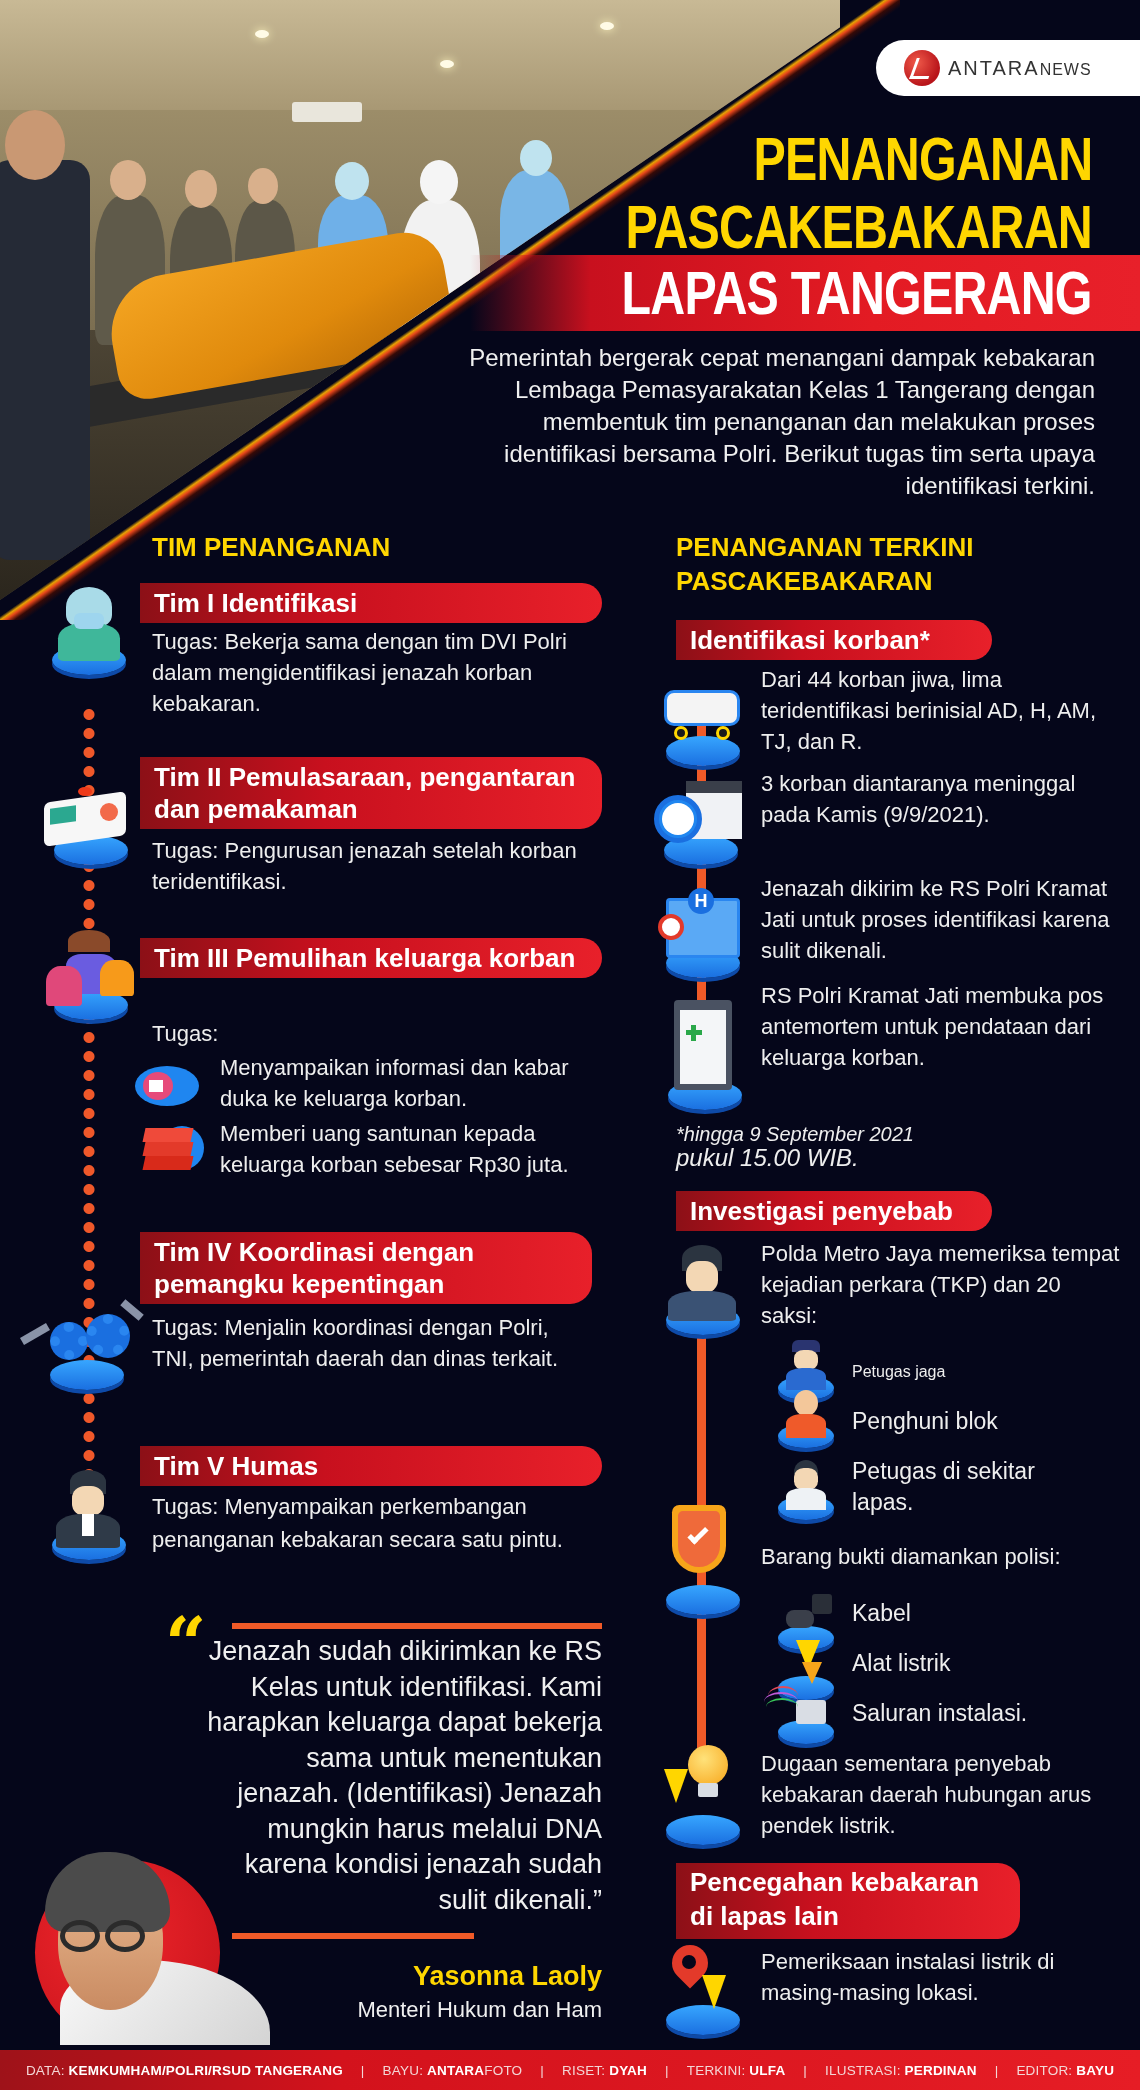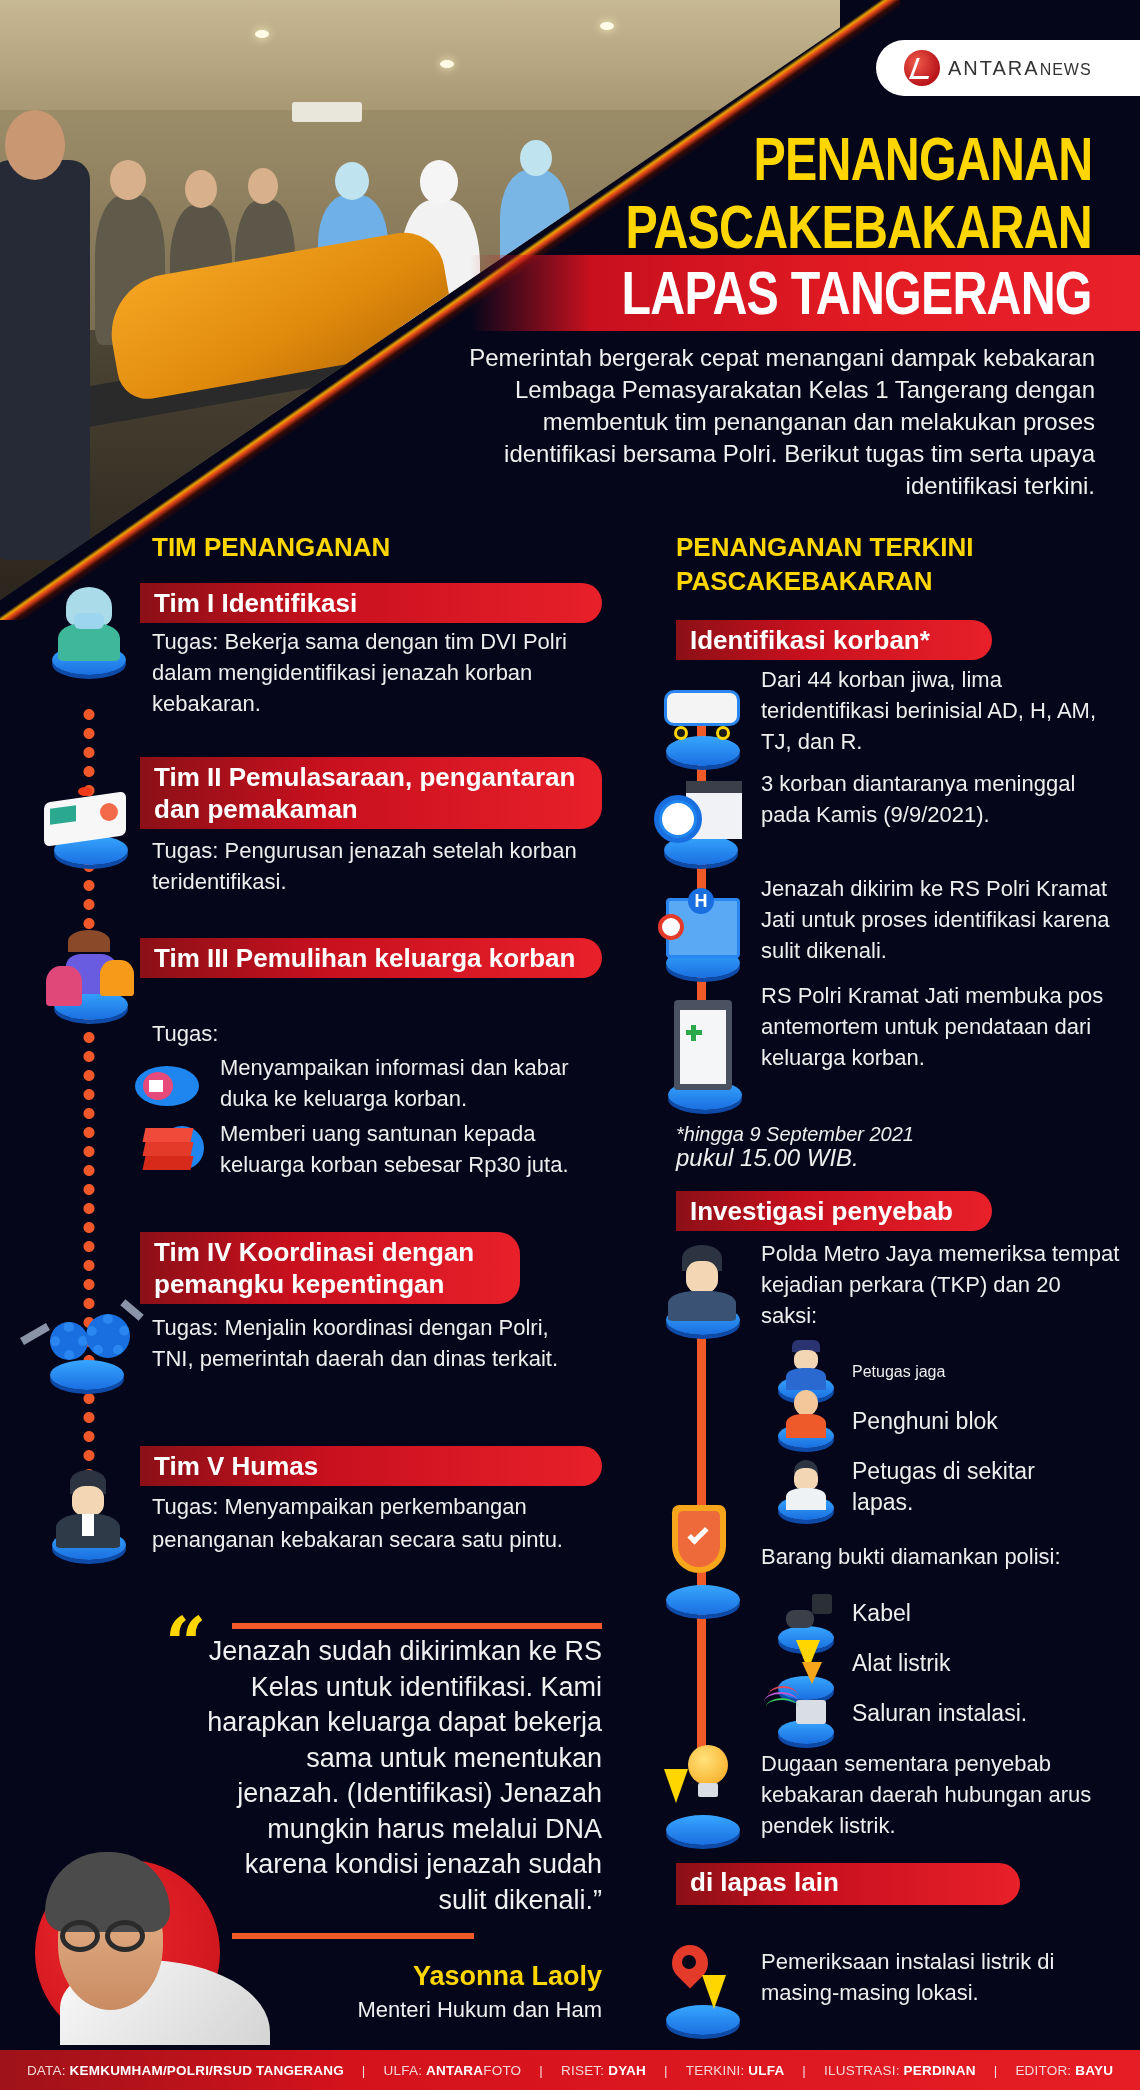--- a/index.html
+++ b/index.html
@@ -206,21 +206,21 @@
 </div>
 <div class="body-txt" style="left:220px;top:1118px;width:390px">Memberi uang santunan kepada keluarga korban sebesar Rp30 juta.</div>
 
 <div class="icon-wrap" style="left:20px;top:1300px;width:120px">
   <div class="disc" style="left:30px"></div>
   <div style="position:absolute;left:30px;top:22px;width:38px;height:38px;border-radius:50%;border:10px dotted #2a86f0;background:#1a6fe0"></div>
   <div style="position:absolute;left:66px;top:14px;width:44px;height:44px;border-radius:50%;border:10px dotted #2a86f0;background:#1a6fe0"></div>
   <div style="position:absolute;left:0;top:30px;width:30px;height:8px;background:#8a93a8;transform:rotate(-30deg)"></div>
   <div style="position:absolute;left:100px;top:6px;width:24px;height:8px;background:#8a93a8;transform:rotate(40deg)"></div>
 </div>
-<div class="ribbon" style="left:140px;top:1232px;width:380px">Tim IV Koordinasi dengan pemangku kepentingan</div>
+<div class="ribbon" style="left:140px;top:1232px;width:452px">Tim IV Koordinasi dengan pemangku kepentingan</div>
 <div class="body-txt" style="left:152px;top:1312px;width:440px">Tugas: Menjalin koordinasi dengan Polri, TNI, pemerintah daerah dan dinas terkait.</div>
 
 <div class="icon-wrap" style="left:44px;top:1470px">
   <div class="disc"></div>
   <div style="position:absolute;left:26px;top:0;width:36px;height:24px;border-radius:50% 50% 0 0;background:#2b3440"></div>
   <div style="position:absolute;left:28px;top:16px;width:32px;height:30px;border-radius:40%;background:#f3d7b4"></div>
   <div style="position:absolute;left:12px;top:44px;width:64px;height:34px;border-radius:40% 40% 8% 8%;background:#2f3a48"></div>
   <div style="position:absolute;left:38px;top:44px;width:12px;height:22px;background:#fff"></div>
 </div>
 <div class="ribbon" style="left:140px;top:1446px;width:462px">Tim V Humas</div>
@@ -353,35 +353,36 @@
 
 <div class="icon-wrap" style="left:658px;top:1745px;height:100px">
   <div class="disc"></div>
   <div style="position:absolute;left:30px;top:0;width:40px;height:40px;border-radius:50%;background:radial-gradient(circle at 40% 35%,#ffe27a,#f7a51a)"></div>
   <div style="position:absolute;left:40px;top:38px;width:20px;height:14px;background:#d9dde4;border-radius:2px"></div>
   <div style="position:absolute;left:6px;top:24px;width:0;height:0;border-left:12px solid transparent;border-right:12px solid transparent;border-top:34px solid #ffd600"></div>
 </div>
 <div class="body-txt" style="left:761px;top:1748px;width:350px">Dugaan sementara penyebab kebakaran daerah hubungan arus pendek listrik.</div>
 
 <div class="ribbon" style="left:676px;top:1863px;width:344px;line-height:34px;padding-top:2px;padding-bottom:6px">
+  <div>Pencegahan kebakaran</div>
   <div>di lapas lain</div>
 </div>
 
 <div class="icon-wrap" style="left:658px;top:1945px">
   <div class="disc"></div>
   <div style="position:absolute;left:14px;top:0;width:36px;height:36px;border-radius:50% 50% 50% 0;transform:rotate(-45deg);background:#e33a2a"></div>
   <div style="position:absolute;left:24px;top:10px;width:14px;height:14px;border-radius:50%;background:#05061a;transform:none"></div>
   <div style="position:absolute;left:44px;top:30px;width:0;height:0;border-left:12px solid transparent;border-right:12px solid transparent;border-top:34px solid #ffd600"></div>
 </div>
 <div class="body-txt" style="left:761px;top:1946px;width:350px">Pemeriksaan instalasi listrik di masing-masing lokasi.</div>
 
 <div class="footer">
   <span><span>DATA:</span> <b>KEMKUMHAM/POLRI/RSUD TANGERANG</b></span>
   <span class="sep">|</span>
-  <span><span>ULFA:</span> <b>ANTARA</b><span>FOTO</span></span>
+  <span><span>BAYU:</span> <b>ANTARA</b><span>FOTO</span></span>
   <span class="sep">|</span>
   <span><span>RISET:</span> <b>DYAH</b></span>
   <span class="sep">|</span>
   <span><span>TERKINI:</span> <b>ULFA</b></span>
   <span class="sep">|</span>
   <span><span>ILUSTRASI:</span> <b>PERDINAN</b></span>
   <span class="sep">|</span>
   <span><span>EDITOR:</span> <b>BAYU</b></span>
 </div>
 

